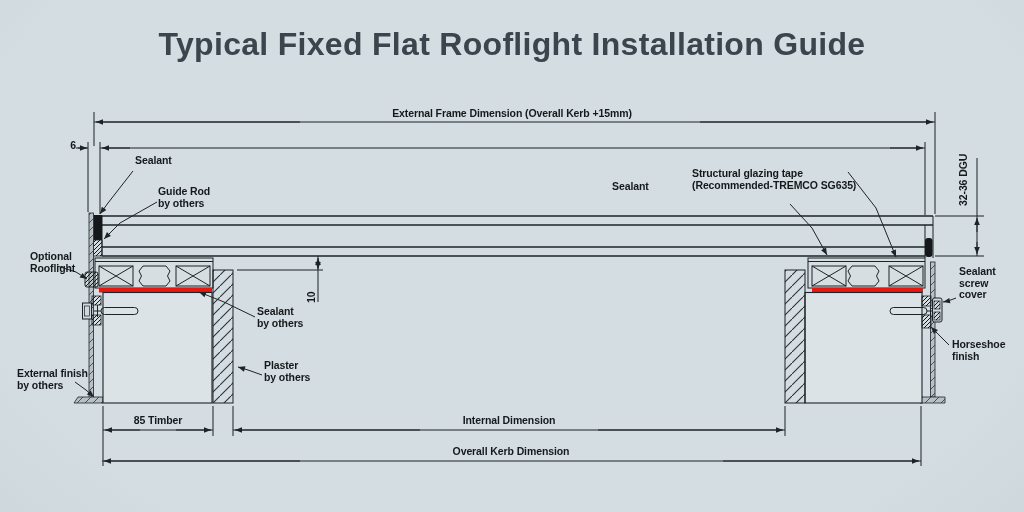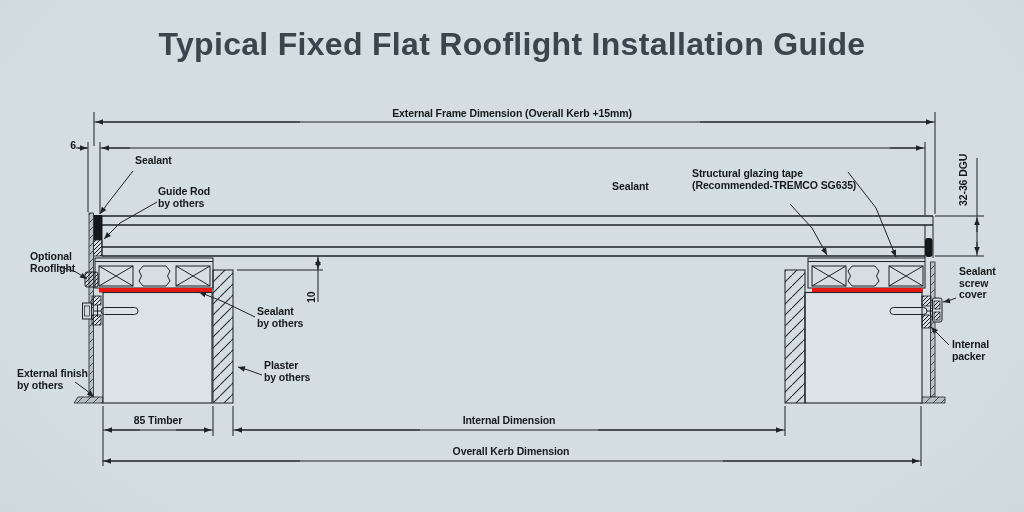--- a/index.html
+++ b/index.html
@@ -240,17 +240,17 @@
 <div class="t" style="left:8px;top:368px;margin-left:9px;">
   <span>External finish</span>
   <span>by others</span>
 </div>
 <div class="t" style="left:959px;top:266px;">
   <span>Sealant</span>
   <span>screw</span>
   <span>cover</span>
 </div>
 <div class="t" style="left:952px;top:339px;">
-  <span>Internal</span>
-  <span>packer</span>
+  <span>Horseshoe</span>
+  <span>finish</span>
 </div>
 
 </div>
 
 </body></html>

